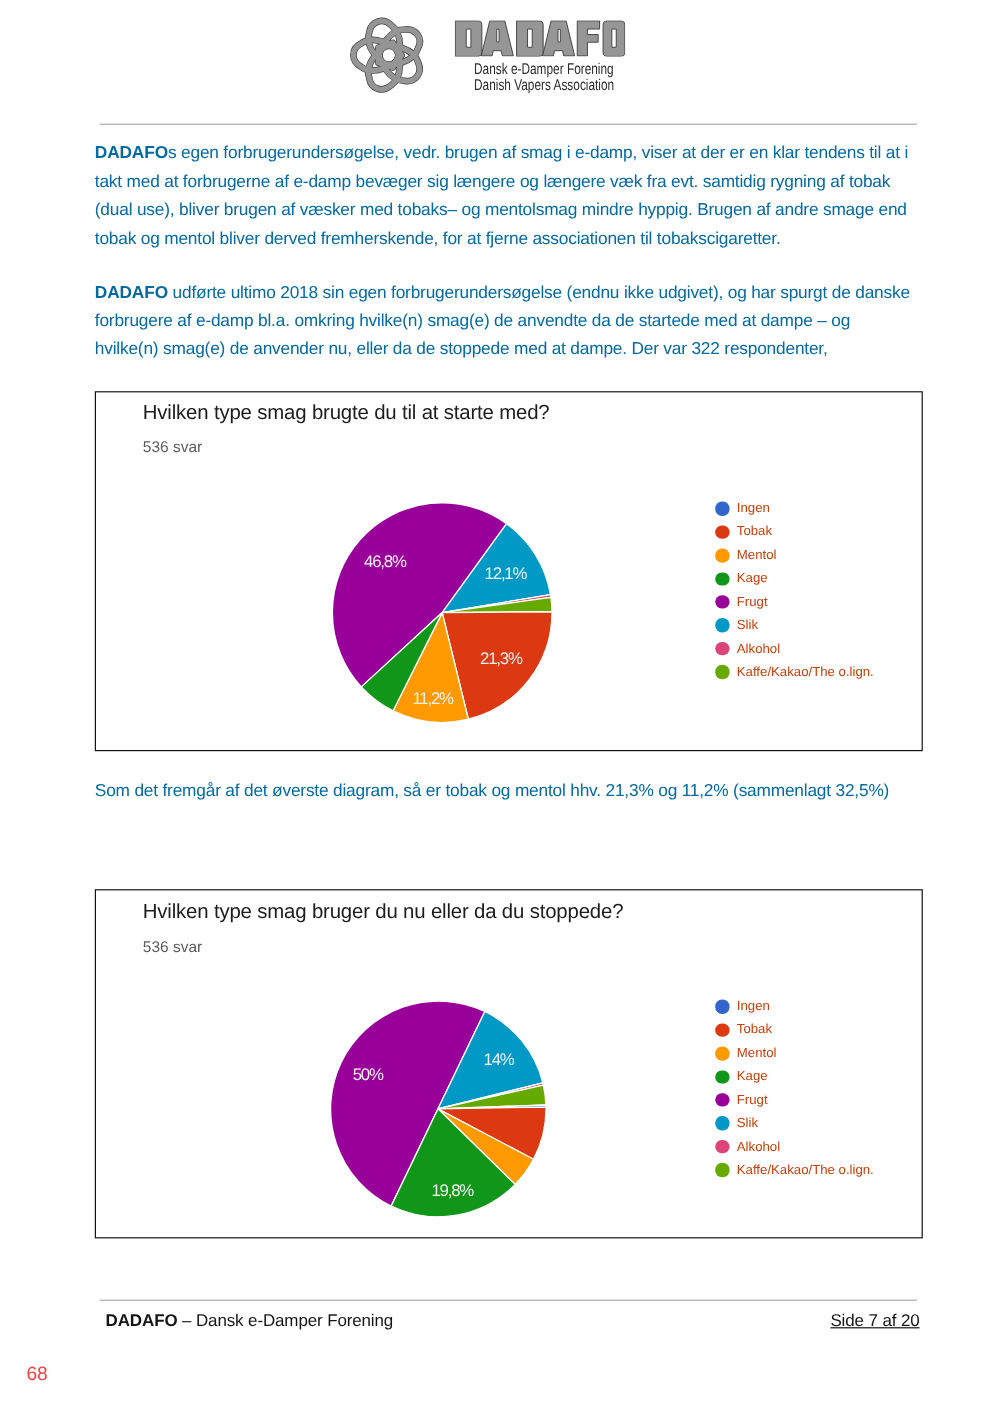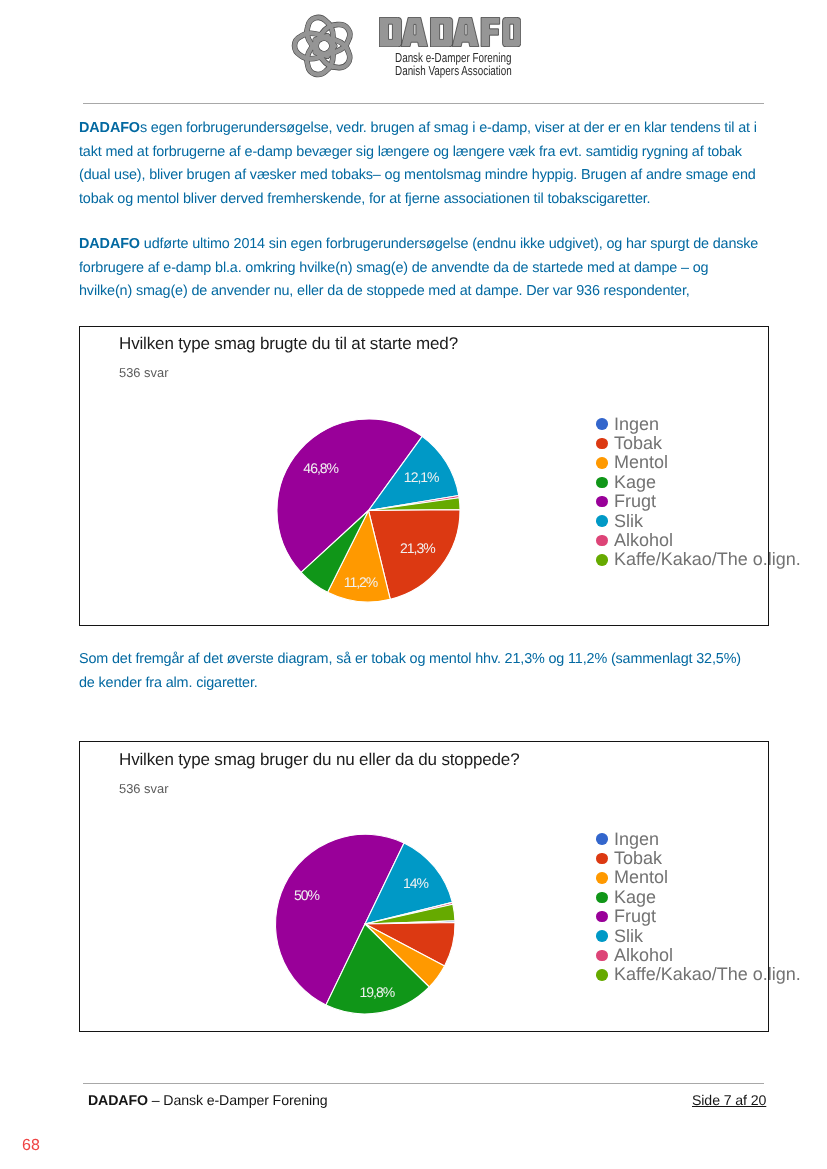--- a/index.html
+++ b/index.html
@@ -42,21 +42,21 @@
   #c1-pie{left:192px;top:87px;}
   #c1-legend{left:516px;top:87.3px;}
   #c2-title{left:39px;top:8px;}
   #c2-sub{left:39px;top:39px;}
   #c2-pie{left:190px;top:87px;}
   #c2-legend{left:516px;top:87.3px;}
   .pie-wrap{position:absolute;}
   .legend{position:absolute;}
   .legend-item{display:flex;align-items:center;height:19.43px;}
   .legend-dot{width:11.5px;height:11.5px;border-radius:50%;flex:0 0 auto;}
-  .legend-label{font-family:"Liberation Sans",sans-serif;font-size:18px;color:#737373;margin-left:6.5px;white-space:nowrap;}
+  .legend-label{font-family:"Liberation Sans",sans-serif;font-size:11px;color:#c2410c;margin-left:6.5px;white-space:nowrap;}
 
   
   #footer-left{position:absolute;left:88px;top:1092px;font-size:14.15px;color:#151515;letter-spacing:-0.1px;white-space:nowrap;}
   #footer-left b{font-weight:700;}
   #footer-right{position:absolute;left:692px;top:1092px;font-size:14.15px;color:#151515;letter-spacing:-0.1px;white-space:nowrap;text-decoration:underline;}
   #page-num{position:absolute;left:22px;top:1137px;font-size:16px;color:#ef4444;}
 </style>
 </head>
 <body>
 
@@ -104,23 +104,23 @@
 
   <div class="rule" id="rule-top"></div>
 
   <div class="para" id="para1">
     <div class="tline"><b>DADAFO</b><span>s egen forbrugerundersøgelse, vedr. brugen af smag i e-damp, viser at der er en klar tendens til at i</span></div>
     <div class="tline">takt med at forbrugerne af e-damp bevæger sig længere og længere væk fra evt. samtidig rygning af tobak</div>
     <div class="tline">(dual use), bliver brugen af væsker med tobaks– og mentolsmag mindre hyppig. Brugen af andre smage end</div>
     <div class="tline">tobak og mentol bliver derved fremherskende, for at fjerne associationen til tobakscigaretter.</div>
   </div>
   <div class="para" id="para2">
-    <div class="tline"><b>DADAFO</b><span> udførte ultimo 2014 sin egen forbrugerundersøgelse (endnu ikke udgivet), og har spurgt de danske</span></div>
+    <div class="tline"><b>DADAFO</b><span> udførte ultimo 2018 sin egen forbrugerundersøgelse (endnu ikke udgivet), og har spurgt de danske</span></div>
     <div class="tline">forbrugere af e-damp bl.a. omkring hvilke(n) smag(e) de anvendte da de startede med at dampe – og</div>
-    <div class="tline">hvilke(n) smag(e) de anvender nu, eller da de stoppede med at dampe. Der var 936 respondenter,</div>
+    <div class="tline">hvilke(n) smag(e) de anvender nu, eller da de stoppede med at dampe. Der var 322 respondenter,</div>
   </div>
 
   <div class="chart-box" id="chart1-box">
     <div class="chart-title" id="c1-title">Hvilken type smag brugte du til at starte med?</div>
     <div class="chart-sub" id="c1-sub">536 svar</div>
     <div class="pie-wrap" id="c1-pie"><svg width="193" height="193" viewBox="0 0 193 193">
           <path d="M96.5,96.5 L29.11,158.40 A91.5,91.5 0 0 1 150.17,22.39 Z" fill="#990099" stroke="#ffffff" stroke-width="1.1" stroke-linejoin="round"></path>
           <path d="M96.5,96.5 L150.17,22.39 A91.5,91.5 0 0 1 186.76,81.48 Z" fill="#0099c6" stroke="#ffffff" stroke-width="1.1" stroke-linejoin="round"></path>
           <path d="M96.5,96.5 L186.76,81.48 A91.5,91.5 0 0 1 187.11,83.75 Z" fill="#dd4477" stroke="#ffffff" stroke-width="1.1" stroke-linejoin="round"></path>
           <path d="M96.5,96.5 L187.11,83.75 A91.5,91.5 0 0 1 188.00,95.78 Z" fill="#66aa00" stroke="#ffffff" stroke-width="1.1" stroke-linejoin="round"></path>
@@ -164,21 +164,20 @@
         </div>
         <div class="legend-item">
           <span class="legend-dot" style="background: rgb(102, 170, 0);"></span>
           <span class="legend-label">Kaffe/Kakao/The o.lign.</span>
         </div>
       </div>
   </div>
 
   <div class="para" id="para3">
     <div class="tline">Som det fremgår af det øverste diagram, så er tobak og mentol hhv. 21,3% og 11,2% (sammenlagt 32,5%)</div>
-    <div class="tline">de kender fra alm. cigaretter.</div>
   </div>
 
   <div class="chart-box" id="chart2-box">
     <div class="chart-title" id="c2-title">Hvilken type smag bruger du nu eller da du stoppede?</div>
     <div class="chart-sub" id="c2-sub">536 svar</div>
     <div class="pie-wrap" id="c2-pie"><svg width="190" height="190" viewBox="0 0 190 190">
           <path d="M95,95 L55.96,176.09 A90,90 0 0 1 134.04,13.91 Z" fill="#990099" stroke="#ffffff" stroke-width="1.1" stroke-linejoin="round"></path>
           <path d="M95,95 L134.04,13.91 A90,90 0 0 1 182.37,73.39 Z" fill="#0099c6" stroke="#ffffff" stroke-width="1.1" stroke-linejoin="round"></path>
           <path d="M95,95 L182.37,73.39 A90,90 0 0 1 182.82,75.32 Z" fill="#dd4477" stroke="#ffffff" stroke-width="1.1" stroke-linejoin="round"></path>
           <path d="M95,95 L182.82,75.32 A90,90 0 0 1 184.94,91.84 Z" fill="#66aa00" stroke="#ffffff" stroke-width="1.1" stroke-linejoin="round"></path>

